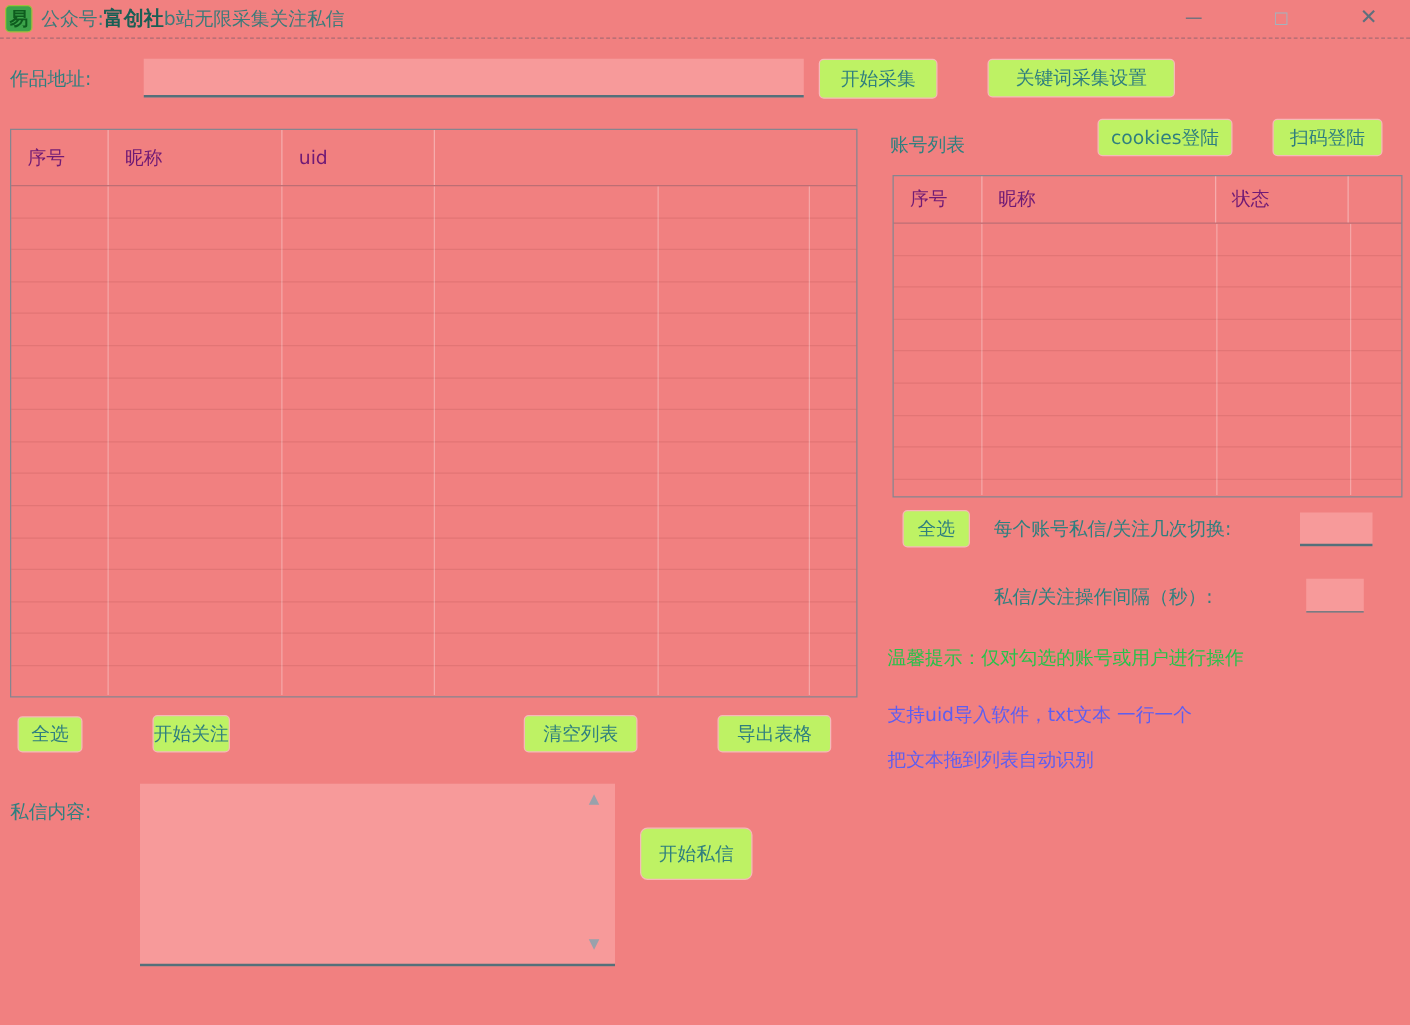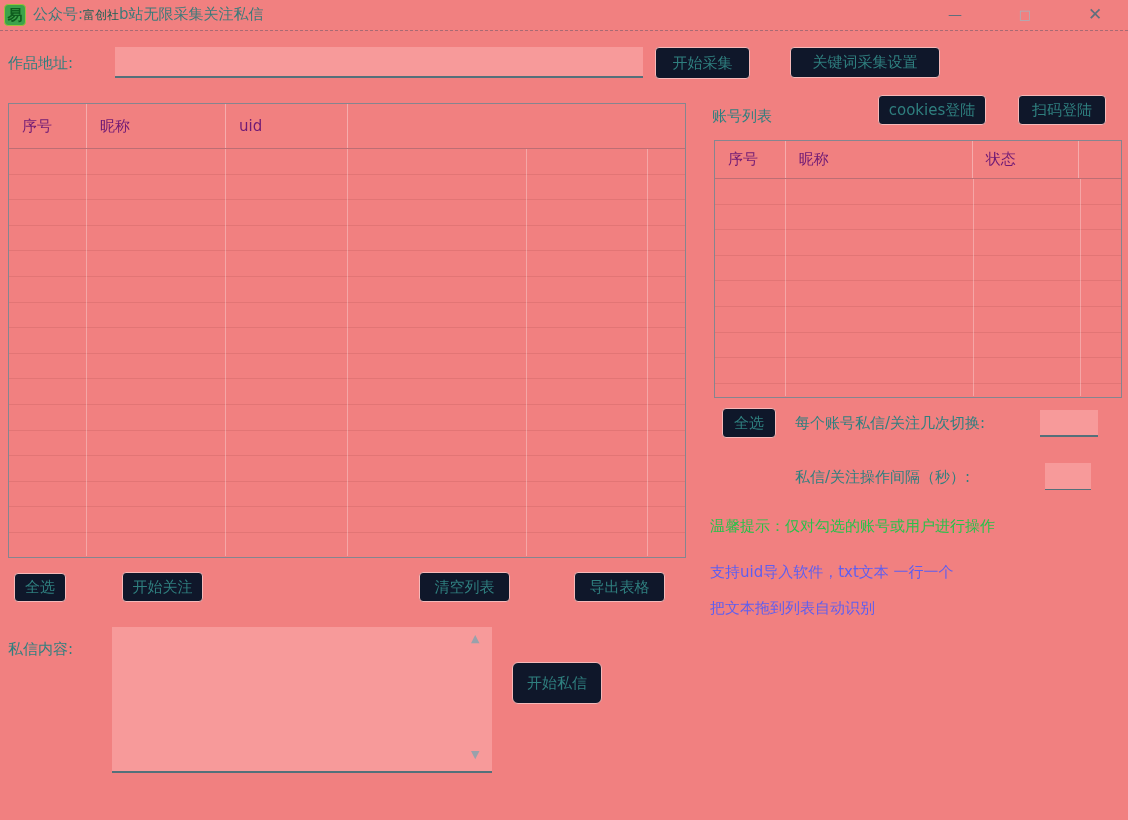--- a/index.html
+++ b/index.html
@@ -6,28 +6,28 @@
   body{font-family:"DejaVu Sans",sans-serif;}
   #app{position:relative;width:1128px;height:820px;background:#f18080;overflow:hidden;}
 
   
   .titlebar{position:absolute;left:0;top:0;width:1128px;height:30px;
     border-bottom:1px dashed rgba(80,80,100,0.45);}
   .app-icon{position:absolute;left:4px;top:4px;width:22px;height:22px;border-radius:4px;
     background:#3ca34a;border:1px solid #9ebf3c;color:#0e5c1e;font-weight:bold;font-size:15px;
     display:flex;align-items:center;justify-content:center;box-sizing:border-box;}
   .title{position:absolute;left:33px;top:5px;font-size:15px;color:#3c7a7a;white-space:nowrap;}
-  .title .bold{font-weight:400;font-size:12px;color:#1a5f55;}
+  .title .bold{font-weight:700;font-size:16px;color:#1a5f55;}
   .win-btn{position:absolute;top:2px;width:30px;height:24px;display:flex;align-items:center;
     justify-content:center;color:#5f6f7d;cursor:default;}
 
   
   .lbl{position:absolute;color:#2f7f7f;font-size:15px;white-space:nowrap;}
   .btn{position:absolute;display:flex;align-items:center;justify-content:center;
-    background:#0f172a;border:1px solid #f6b9b9;border-radius:4px;color:#2f7f7f;
+    background:#bef264;border:1px solid #f6b9b9;border-radius:4px;color:#2f7f7f;
     font-size:15px;box-sizing:border-box;white-space:nowrap;}
   .inputline{position:absolute;background:#f79a9a;border:none;outline:none;
     border-bottom:2px solid #54707a;box-sizing:border-box;color:#2f4f4f;font-size:15px;
     font-family:"DejaVu Sans",sans-serif;padding:0 4px;}
 
   
   .tbl{position:absolute;border:1px solid #85858f;box-sizing:border-box;}
   .tbl-header{display:flex;border-bottom:1px solid rgba(70,70,90,0.30);box-sizing:border-box;}
   .hcell{box-sizing:border-box;padding-left:13px;color:#701a75;font-size:15px;
     display:flex;align-items:center;border-right:1px solid rgba(255,255,255,0.35);}
@@ -126,21 +126,21 @@
   <div class="lbl" style="left:795px;top:414px;">每个账号私信/关注几次切换:</div>
   <input class="inputline" style="left: 1040px; top: 410px; width: 58px; height: 27px;" value="">
   <div class="lbl" style="left:795px;top:468px;">私信/关注操作间隔（秒）:</div>
   <input class="inputline" style="left: 1045px; top: 463px; width: 46px; height: 27px; border-bottom-width: 1px;" value="">
 
   <div class="tip" style="left:710px;top:563px;color:#5e5ef0;">支持uid导入软件，txt文本 一行一个</div>
   <div class="tip" style="left:710px;top:517px;color:#27c24a;">温馨提示：仅对勾选的账号或用户进行操作</div>
   <div class="tip" style="left:710px;top:599px;color:#5e5ef0;">把文本拖到列表自动识别</div>
 
   <div class="btn" style="left:14px;top:573px;width:52px;height:29px;">全选</div>
-  <div class="btn" style="left:122px;top:572px;width:81px;height:30px;">开始关注</div>
+  <div class="btn" style="left:122px;top:572px;width:62px;height:30px;">开始关注</div>
   <div class="btn" style="left:419px;top:572px;width:91px;height:30px;">清空列表</div>
   <div class="btn" style="left:574px;top:572px;width:91px;height:30px;">导出表格</div>
 
   <div class="lbl" style="left:8px;top:640px;">私信内容:</div>
   <textarea class="dm-area" style=""></textarea>
   <div class="scroll-arrow" style="left:471px;top:633px;">▲</div>
   <div class="scroll-arrow" style="left:471px;top:749px;">▼</div>
   <div class="btn" style="left:512px;top:662px;width:90px;height:42px;border-radius:6px;">开始私信</div>
 
 </div>

